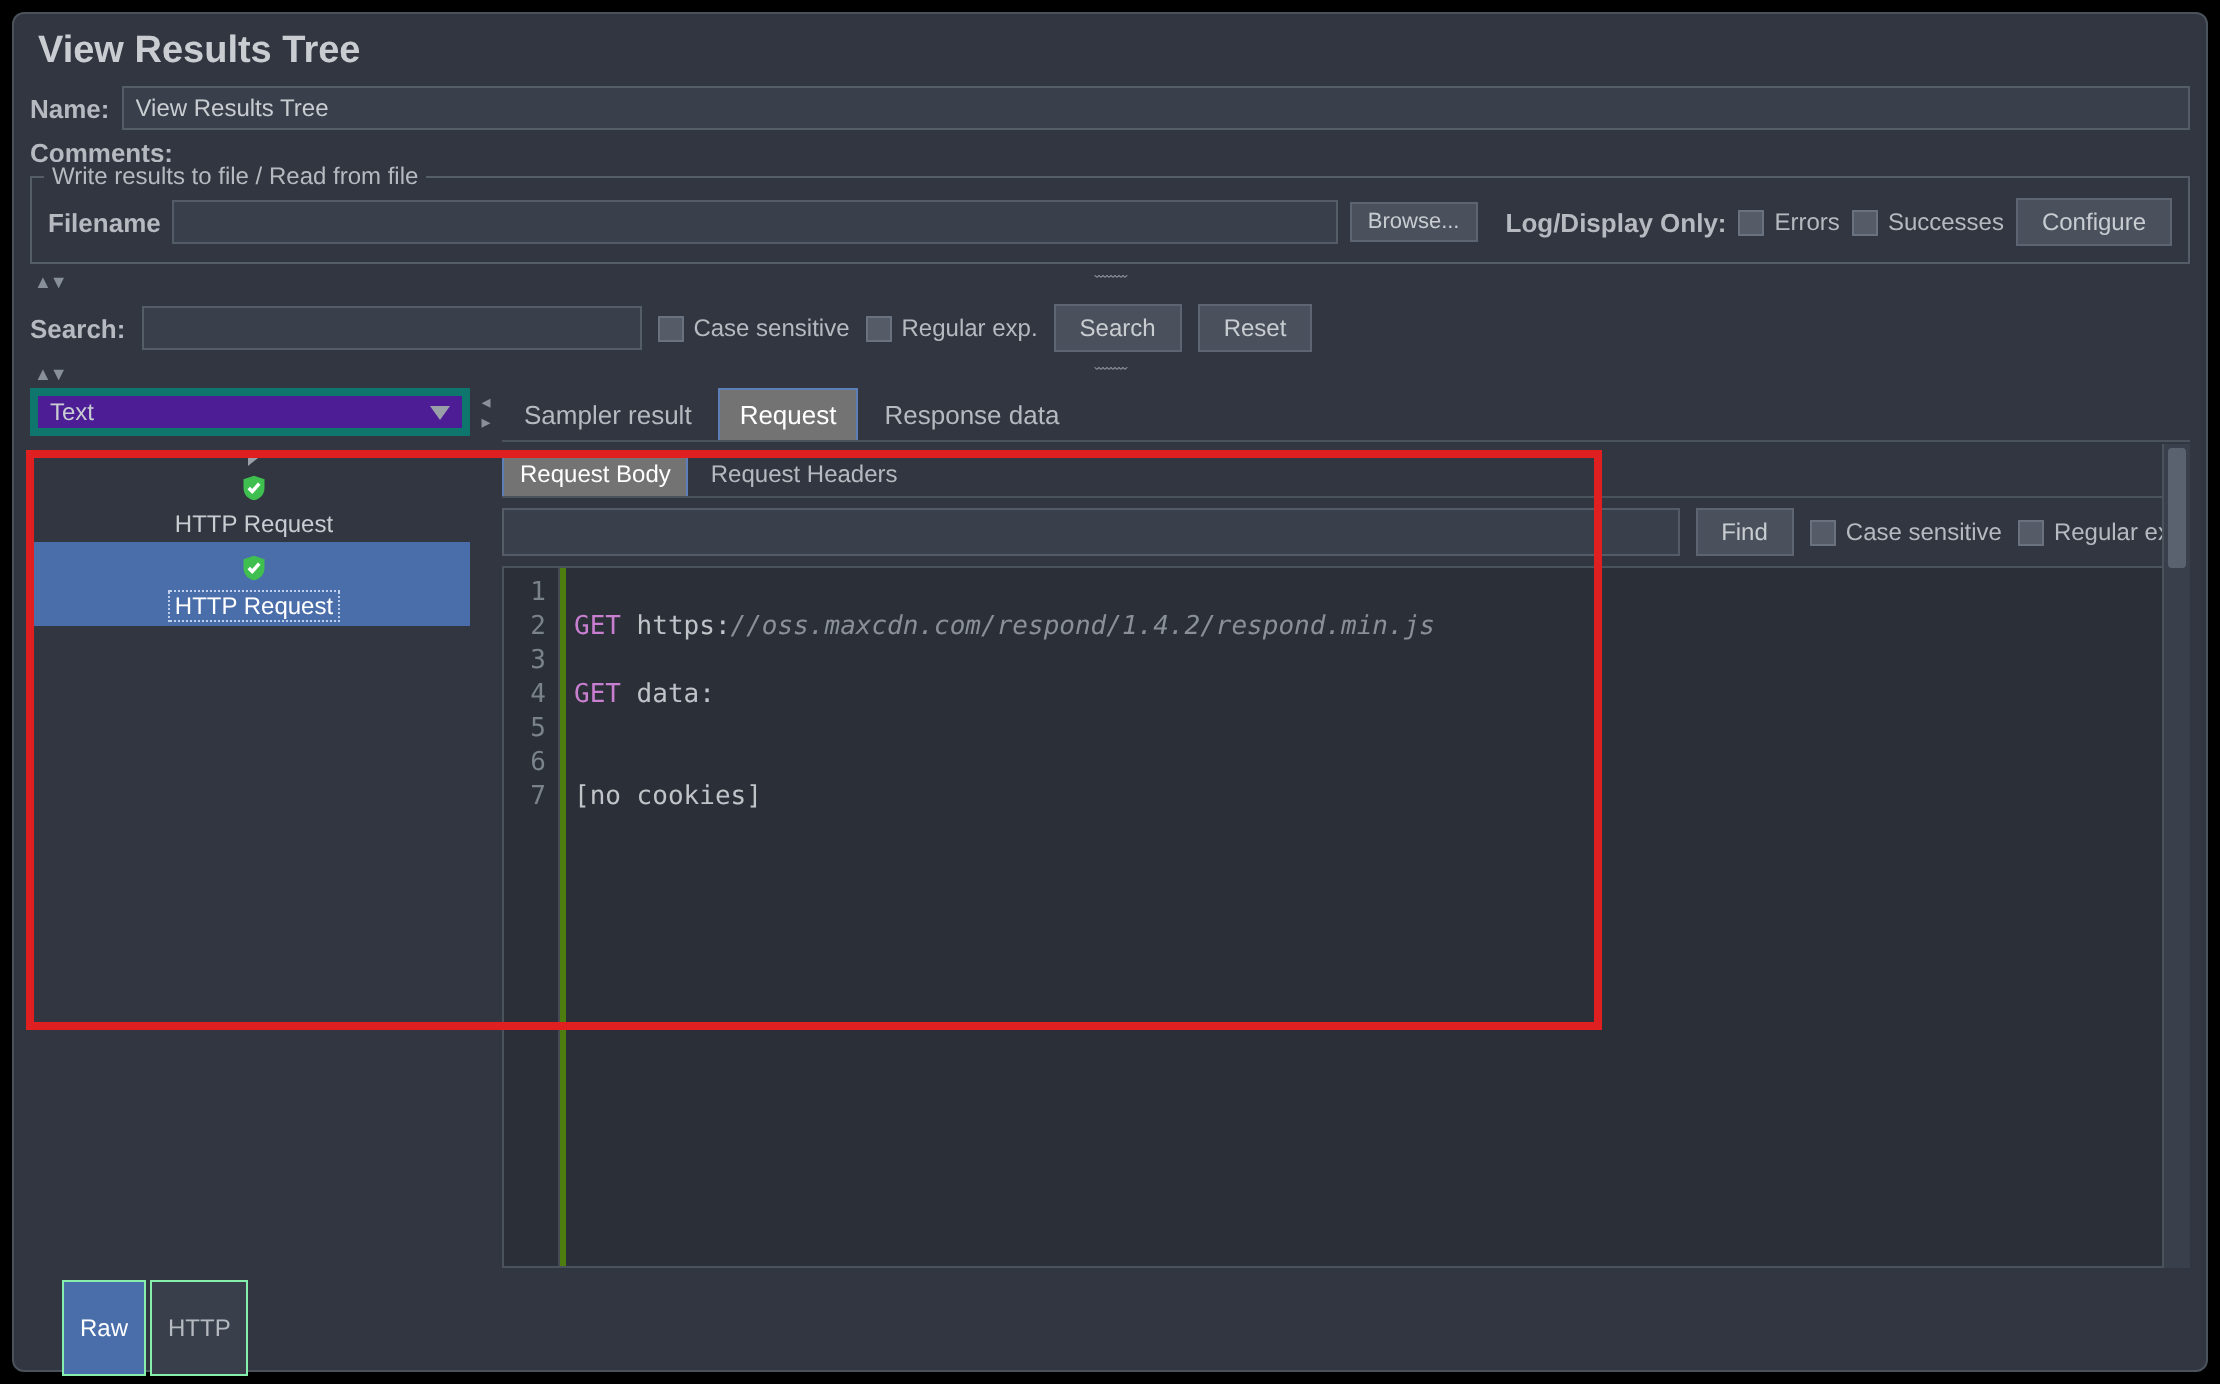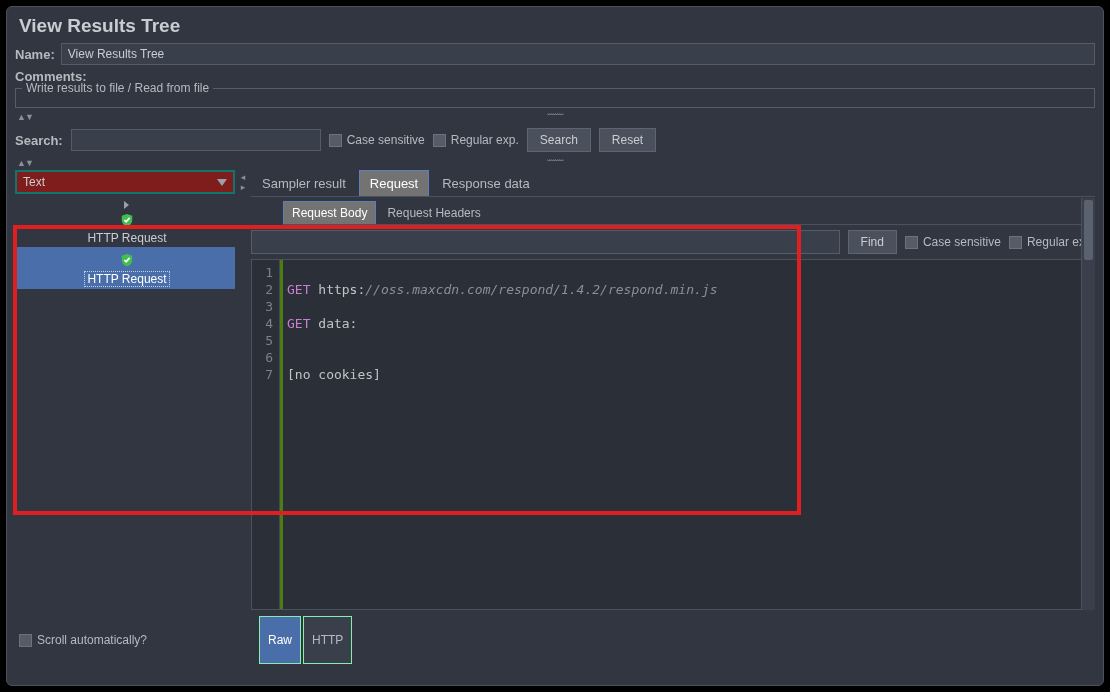--- a/index.html
+++ b/index.html
@@ -103,22 +103,22 @@
     margin-top: 2px;
     gap: 4px;
     position: relative;
   }
   .left-pane {
     width: 220px;
     display: flex;
     flex-direction: column;
   }
   .dropdown {
-    background: #7f1d1d;
-    border: 2px solid #0f766e;
+    background: #4c1d95;
+    border: 4px solid #0f766e;
     height: 24px;
     display: flex;
     align-items: center;
     justify-content: space-between;
     padding: 0 6px;
     color: #c9cdd2;
     margin-bottom: 3px;
   }
   .tri-down {
     width: 0; height: 0;
@@ -190,21 +190,20 @@
   .tab.active {
     background: #737373;
     color: #fff;
     border-color: #5d7fb8;
   }
   .subtabs {
     display: flex;
     gap: 2px;
     margin-top: 4px;
     border-bottom: 1px solid #4a525c;
-    margin-left: 32px;
   }
   .find-row {
     display: flex;
     align-items: center;
     gap: 8px;
     margin: 5px 0;
   }
   .find-input {
     flex: 1;
     background: #3a404b;
@@ -291,20 +290,35 @@
     <span class="label">Name:</span>
     <input class="textfield" value="View Results Tree" style="">
   </div>
 
   <div class="row">
     <span class="label" style="width:100%">Comments:</span>
   </div>
 
   <div class="fieldset">
     <span class="legend">Write results to file / Read from file</span>
+    <div class="row" style="margin:0">
+      <span class="label">Filename</span>
+      <input class="textfield" style="">
+      <button class="btn small">Browse...</button>
+      <span class="label" style="margin-left:8px">Log/Display Only:</span>
+      <label class="checkbox">
+          <span class="box"></span>
+          <span>Errors</span>
+        </label>
+      <label class="checkbox">
+          <span class="box"></span>
+          <span>Successes</span>
+        </label>
+      <button class="btn">Configure</button>
+    </div>
   </div>
 
   <div class="collapse-bar">
     <span class="collapse-tri">▲▼</span>
     <span>ˇˇˇˇˇˇˇˇ</span>
   </div>
 
   <div class="search-row">
     <span class="label">Search:</span>
     <input class="textfield" style="flex: 0 0 250px;">
@@ -399,26 +413,20 @@
 <span> </span>
         </div>
       </div>
       <div class="scroll-right">
         <div class="scroll-thumb"></div>
       </div>
     </div>
   </div>
 
   <div class="bottom-row">
-    <div class="bot-left">
-      <label class="checkbox">
-          <span class="box"></span>
-          <span>Scroll automatically?</span>
-        </label>
-    </div>
     <div style="width:8px"></div>
     <div class="bot-tabs">
       <div class="bot-tab active">Raw</div>
       <div class="bot-tab">HTTP</div>
     </div>
   </div>
 
   <div class="highlight-box" style="left:6px; top:218px; width:788px; height:290px;"></div>
 
 </div>

